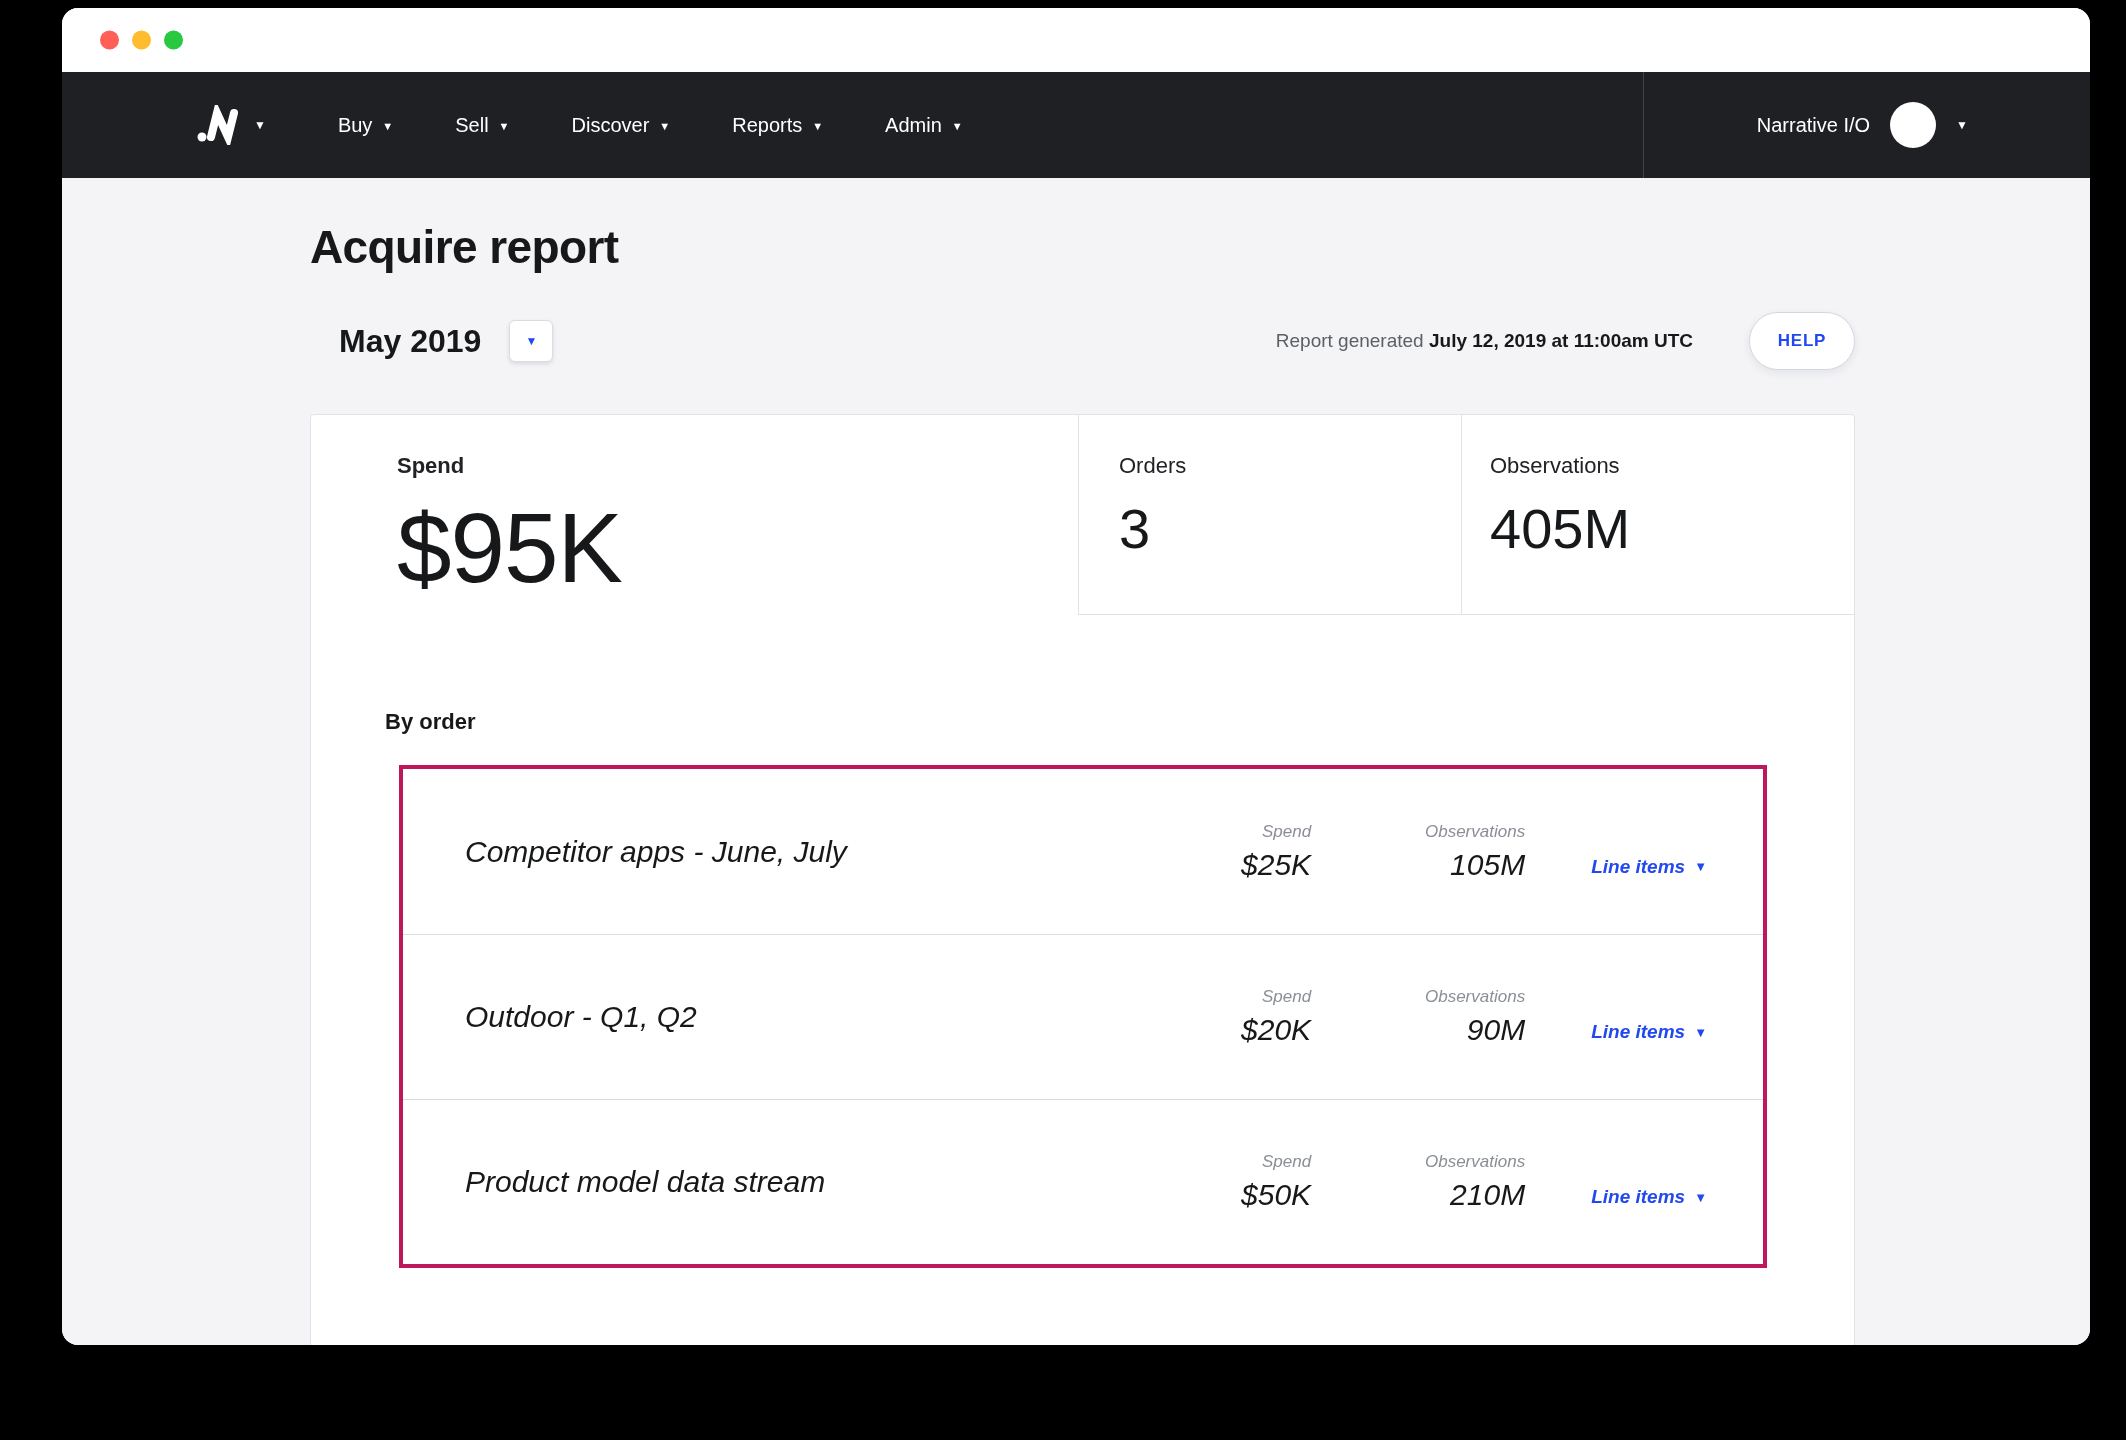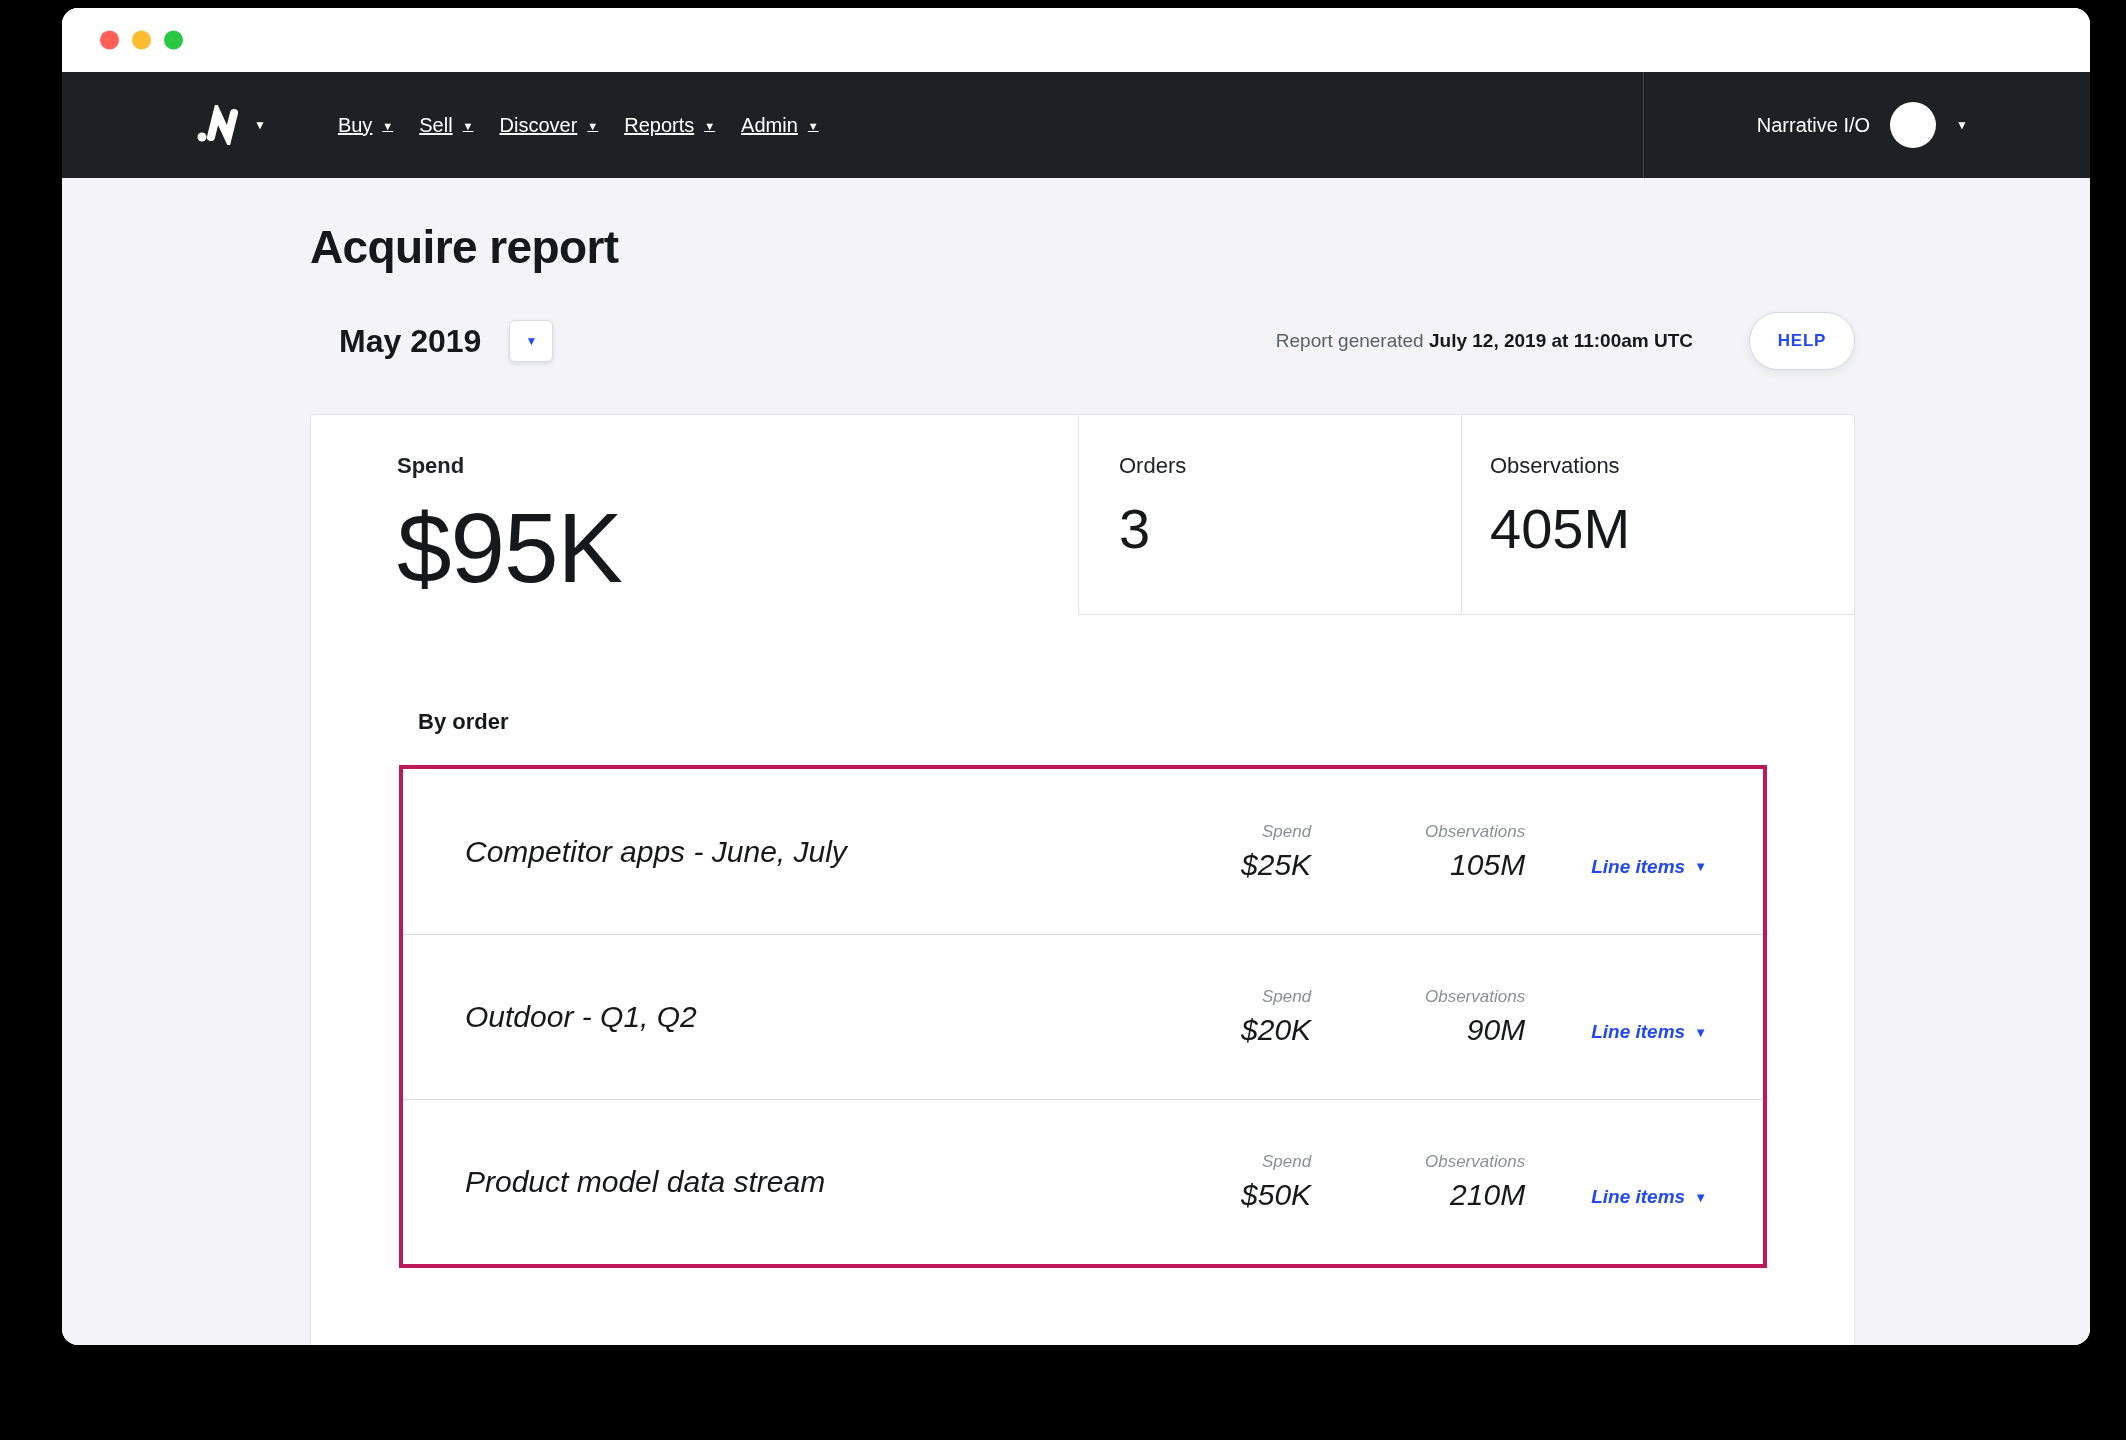--- a/index.html
+++ b/index.html
@@ -21,21 +21,21 @@
   .light.green { background:#28c840; }
 
   
   .navbar {
     height:106px; background:#1f2023; flex-shrink:0; position:relative;
     display:flex; align-items:center; color:#fff;
   }
   .logo-group { display:flex; align-items:center; margin-left:134px; gap:12px; cursor:pointer; }
   .logo-svg { display:block; }
   .caret { display:inline-block; font-size:12px; line-height:1; color:#fff; }
-  .menu { display:flex; margin-left:72px; gap:26px;text-decoration:underline; }
+  .menu { display:flex; margin-left:72px; gap:62px; }
   .menu-item { display:flex; align-items:center; gap:10px; font-size:20px; color:#fff; cursor:pointer; }
   .menu-item .caret { font-size:11px; position:relative; top:1px; }
   .account {
     position:absolute; right:0; top:0; height:100%; width:447px;
     border-left:1px solid rgba(255,255,255,0.16);
     display:flex; align-items:center; justify-content:flex-end;
     gap:20px; padding-right:122px;
   }
   .account-label { font-size:20px; color:#fff; }
   .avatar { width:46px; height:46px; border-radius:50%; background:#fff; flex-shrink:0; }
@@ -74,21 +74,21 @@
   .stat-spend { padding-left:86px; border-right:1px solid #e1e3e8; overflow:visible; }
   .stat-orders { padding-left:40px; border-right:1px solid #e1e3e8; border-bottom:1px solid #e1e3e8; }
   .stat-obs { padding-left:28px; border-bottom:1px solid #e1e3e8; }
   .stat-label { font-size:22px; color:#202226; }
   .stat-spend .stat-label { font-weight:700; }
   .stat-value { font-size:56px; color:#17181a; margin-top:22px; line-height:1; }
   .stat-spend .stat-value { font-size:98px; margin-top:20px; letter-spacing:-1px; }
 
   
   .by-order { margin-top:94px; }
-  .by-order-label { font-size:22px; font-weight:700; color:#17181a; margin-left:107px; }
+  .by-order-label { font-size:22px; font-weight:700; color:#17181a; margin-left:74px; }
   .order-list { margin:30px 87px 0 88px; border:4px solid #be185d; background:#fff;font-style:italic; }
   .order-row { display:flex; align-items:center; height:165px; padding:0 56px 0 62px; }
   .order-row + .order-row { border-top:1px solid #d9dce1; }
   .row-name { flex:1; font-size:30px; color:#17181a; }
   .row-col { text-align:right; }
   .row-col.spend { width:170px; }
   .row-col.obs { width:190px; margin-left:24px; }
   .col-label { font-size:17px; color:#8a8f96; margin-bottom:6px; }
   .col-value { font-size:30px; color:#17181a; }
   .line-items {

